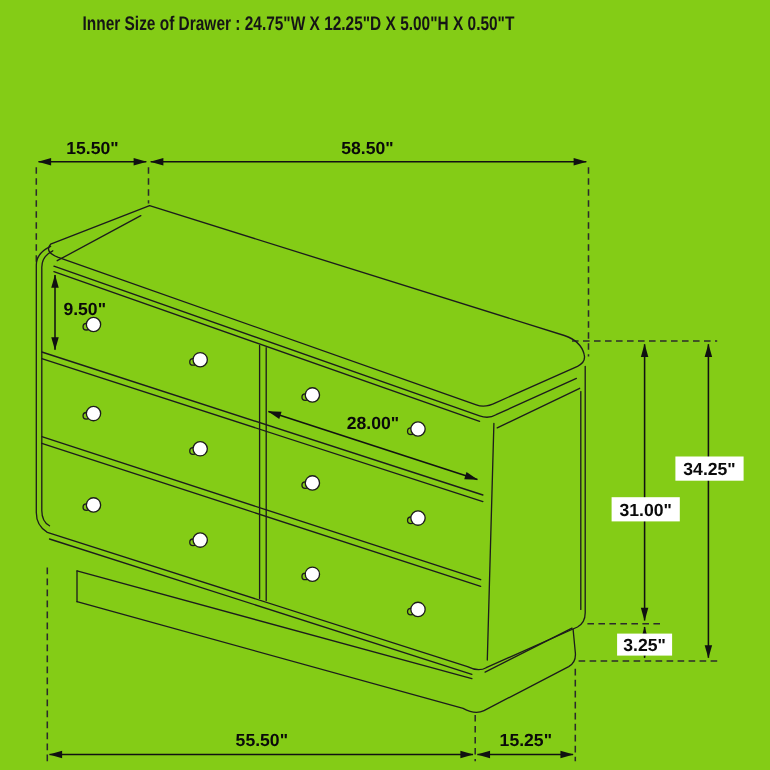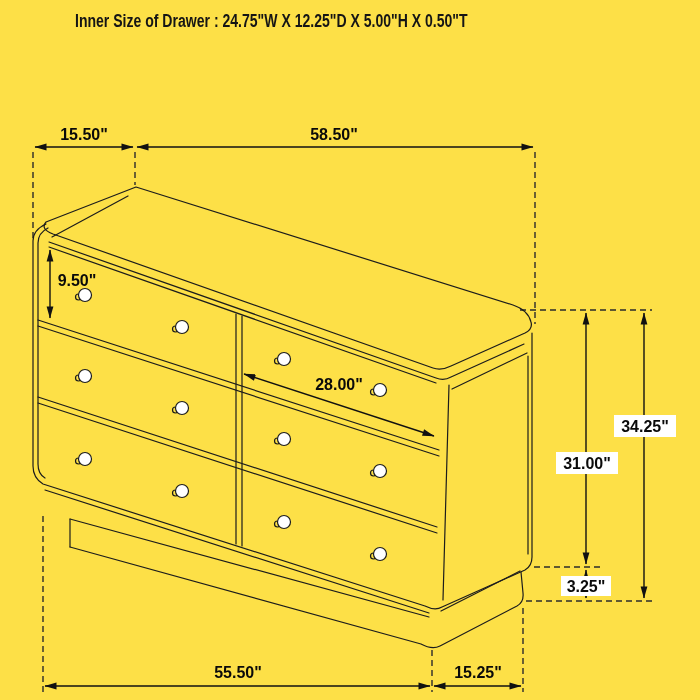--- a/index.html
+++ b/index.html
@@ -1,16 +1,16 @@
 <!DOCTYPE html>
 <html><head>
 <meta charset="utf-8">
 <style>
   html,body{margin:0;padding:0;background:#ffffff;}
-  #stage{position:relative;width:700px;height:700px;background:#fde047;overflow:hidden;
+  #stage{position:relative;width:700px;height:700px;background:#84cc16;overflow:hidden;
          font-family:"Liberation Sans", sans-serif;}
   #title{position:absolute;left:75px;top:11px;font-size:18px;font-weight:bold;color:#151515;
          white-space:nowrap;transform:scaleX(0.78);transform-origin:left center;letter-spacing:0px;}
   svg{position:absolute;left:0;top:0;}
   .ln{stroke:#1c1c1c;stroke-width:1.2;fill:none;stroke-linecap:round;stroke-linejoin:round;}
   .dim{stroke:#111111;stroke-width:1.4;fill:none;}
   .dash{stroke:#2b2b2b;stroke-width:1.4;fill:none;stroke-dasharray:6 4;}
   .lab{font-family:"Liberation Sans", sans-serif;font-size:16px;font-weight:bold;fill:#0a0a0a;text-anchor:middle;}
   .mask{fill:#ffffff;stroke:none;}
 </style>

